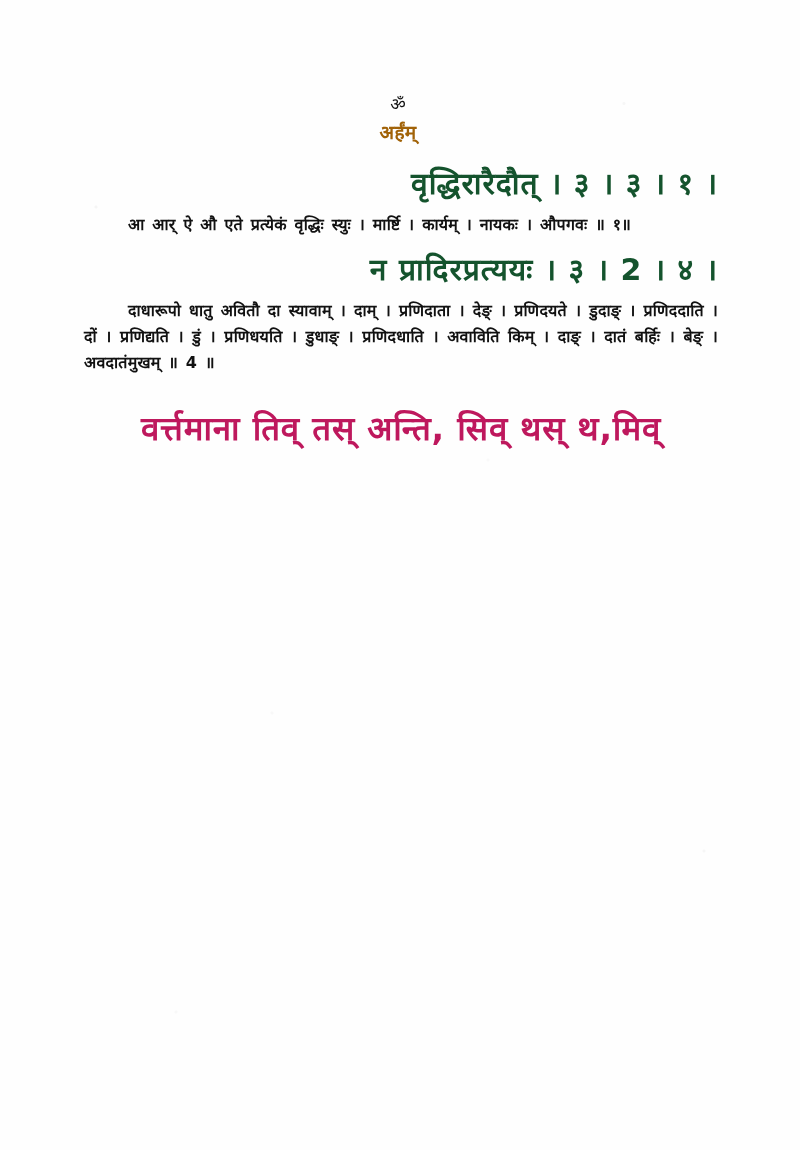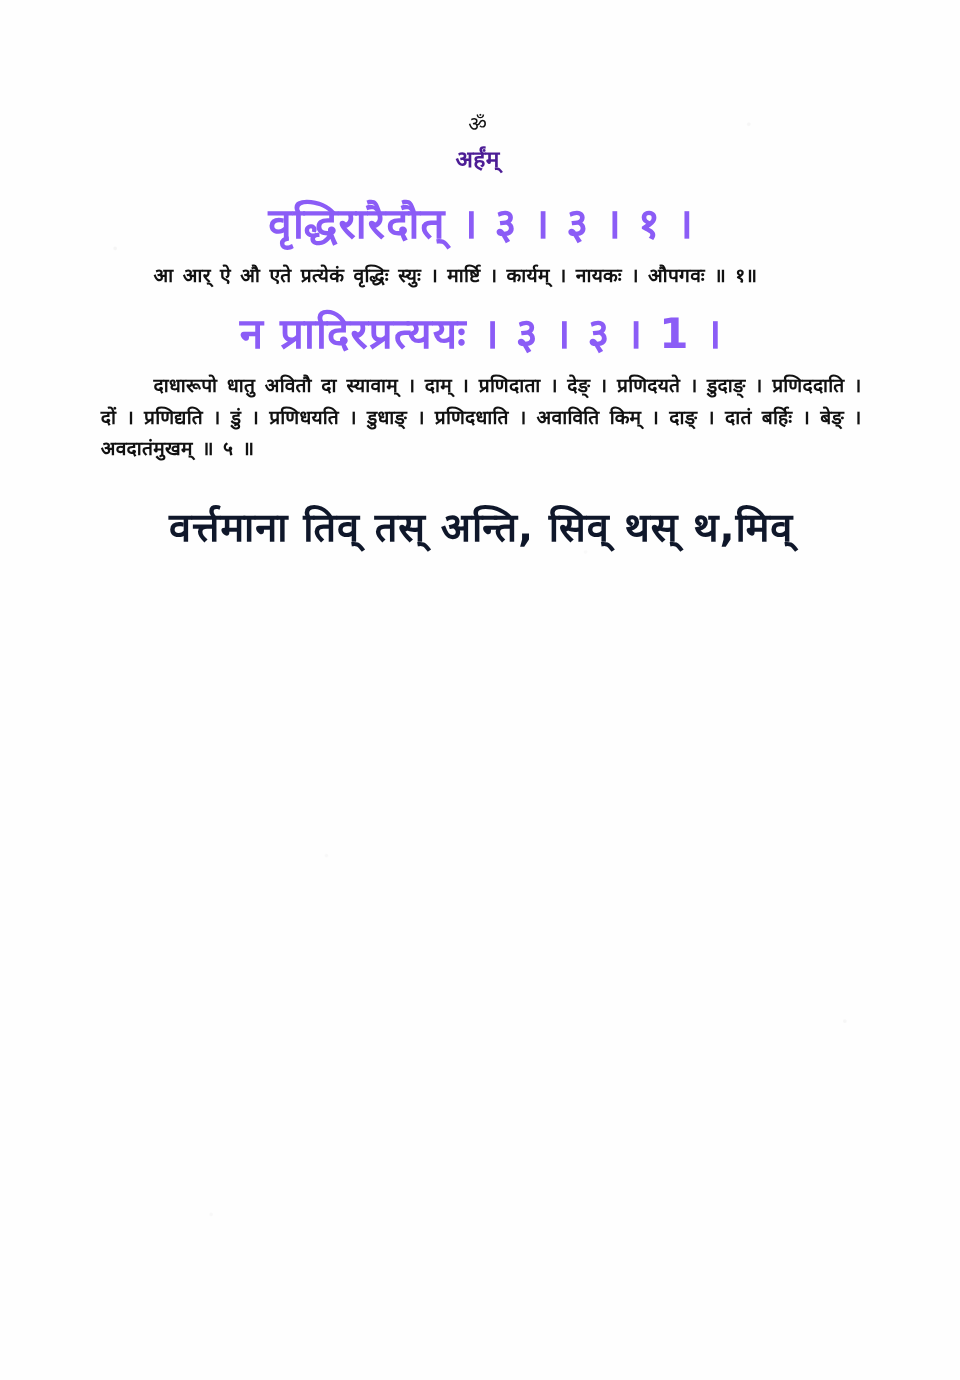--- a/index.html
+++ b/index.html
@@ -40,30 +40,30 @@
     text-align: center;
     font-size: 17px;
     line-height: 1;
     color: #111;
     margin-left: -6px;
   }
   .invocation {
     text-align: center;
     font-size: 19px;
     font-weight: bold;
-    color: #4c1d95;
+    color: #a16207;
     margin-top: 6px;
     margin-left: -6px;
     letter-spacing: 0.3px;
   }
   .sutra {
-    text-align: center;
-    font-size: 35px;
+    text-align: right;
+    font-size: 30px;
     font-weight: bold;
-    color: #8b5cf6;
+    color: #14532d;
     line-height: 1.15;
     margin-top: 16px;
     letter-spacing: 1px;
     white-space: nowrap;
   }
   .sutra-1 { margin-top: 22px; }
   .gloss {
     font-size: 16px;
     font-weight: bold;
     color: #111;
@@ -74,21 +74,21 @@
     letter-spacing: 0.2px;
     word-spacing: 2px;
   }
   .final-block {
     margin-top: 30px;
     text-align: center;
   }
   .final-line {
     font-size: 33px;
     font-weight: bold;
-    color: #0f172a;
+    color: #be185d;
     line-height: 1.38;
     letter-spacing: 0.8px;
     white-space: nowrap;
   }
   .final-line.indent {
     padding-left: 26px;
   }
 </style>
 </head>
 <body>
@@ -99,22 +99,22 @@
   <div class="content">
 
     <div class="om">ॐ</div>
     <div class="invocation">अर्हंम्</div>
 
     <div class="sutra sutra-1">वृद्धिरारैदौत् । ३ । ३ । १ ।</div>
     <div class="gloss">आ आर् ऐ औ एते प्रत्येकं वृद्धिः स्युः । मार्ष्टि । कार्यम् । नायकः । औपगवः ॥ १॥</div>
 
 
 
-    <div class="sutra">न प्रादिरप्रत्ययः । ३ । ३ । 1 ।</div>
+    <div class="sutra">न प्रादिरप्रत्ययः । ३ । 2 । ४ ।</div>
 
-    <div class="gloss">दाधारूपो धातु अवितौ दा स्यावाम् । दाम् । प्रणिदाता । देङ् । प्रणिदयते । डुदाङ् । प्रणिददाति । दों । प्रणिद्यति । डुं । प्रणिधयति । डुधाङ् । प्रणिदधाति । अवाविति किम् । दाङ् । दातं बर्हिः । बेङ् । अवदातंमुखम् ॥ ५ ॥</div>
+    <div class="gloss">दाधारूपो धातु अवितौ दा स्यावाम् । दाम् । प्रणिदाता । देङ् । प्रणिदयते । डुदाङ् । प्रणिददाति । दों । प्रणिद्यति । डुं । प्रणिधयति । डुधाङ् । प्रणिदधाति । अवाविति किम् । दाङ् । दातं बर्हिः । बेङ् । अवदातंमुखम् ॥ 4 ॥</div>
 
     <div class="final-block">
       <div class="final-line">वर्त्तमाना तिव् तस् अन्ति, सिव् थस् थ,मिव्</div>
     </div>
 
   </div>
 </div>
 
 </body></html>

